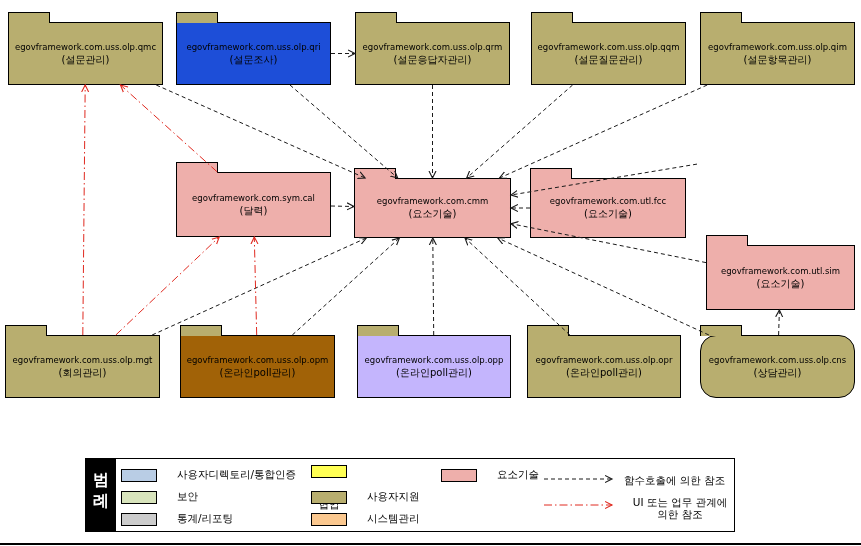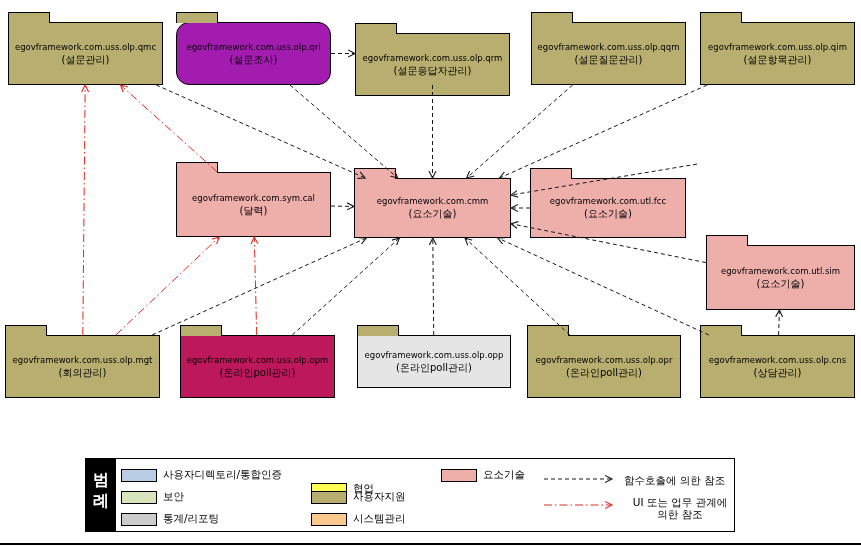--- a/index.html
+++ b/index.html
@@ -10,21 +10,21 @@
   
   .pkg{position:absolute;border:1px solid #000;box-sizing:border-box;z-index:2;
        display:flex;flex-direction:column;align-items:center;justify-content:center;text-align:center;}
   .pkg-tab{position:absolute;top:-11px;left:-1px;width:42px;height:11px;border:1px solid #000;border-bottom:none;box-sizing:border-box;}
   .pkg-name{font-size:8.5px;line-height:12px;white-space:nowrap;}
   .pkg-label{font-size:10px;line-height:14px;white-space:nowrap;}
   
   .legend{position:absolute;left:85px;top:458px;width:650px;height:74px;border:1px solid #000;background:#fff;box-sizing:border-box;z-index:3;}
   .legend-tab{position:absolute;left:0;top:0;bottom:0;width:30px;background:#000;color:#fff;font-weight:bold;
        font-size:16px;line-height:21px;text-align:center;padding-top:10px;box-sizing:border-box;word-break:break-all;}
-  .lg-item{position:absolute;display:flex;align-items:center;gap:6px;}
+  .lg-item{position:absolute;display:flex;align-items:center;gap:20px;}
   .sw{width:36px;height:13px;border:1px solid #000;box-sizing:border-box;display:inline-block;}
   .lg-label{font-size:10.5px;white-space:nowrap;}
   .lg-arrow{position:absolute;}
   .lg-arrow-label{position:absolute;font-size:10.5px;line-height:12px;}
   .bottom-line{position:absolute;left:0;top:543px;width:861px;height:2px;background:#000;z-index:4;}
 </style>
 </head>
 <body>
 
 <div class="canvas">
@@ -61,26 +61,26 @@
         <line x1="256.7" y1="335.0" x2="254.3" y2="237.0" stroke="#e02a20" stroke-width="1" stroke-dasharray="8 3 1.5 3" marker-end="url(#m-ui)"></line>
       </g>
   </svg>
 
   <div class="layer" id="packages-layer">
       <div class="pkg" style="left: 8px; top: 22px; width: 155px; height: 63px; background: rgb(184, 174, 111);">
         <div class="pkg-tab" style="background: rgb(184, 174, 111);"></div>
         <div class="pkg-name">egovframework.com.uss.olp.qmc</div>
         <div class="pkg-label">(설문관리)</div>
       </div>
-      <div class="pkg" style="left: 176px; top: 22px; width: 155px; height: 63px; background: #a21caf; border-radius: 13px;">
+      <div class="pkg" style="left: 176px; top: 22px; width: 155px; height: 63px; background: #1d4ed8;">
         <div class="pkg-tab" style="background: rgb(184, 174, 111);"></div>
         <div class="pkg-name">egovframework.com.uss.olp.qri</div>
         <div class="pkg-label">(설문조사)</div>
       </div>
-      <div class="pkg" style="left: 355px; top: 22px; width: 155px; height: 63px; background: rgb(184, 174, 111); margin-top: 11px;">
+      <div class="pkg" style="left: 355px; top: 22px; width: 155px; height: 63px; background: rgb(184, 174, 111);">
         <div class="pkg-tab" style="background: rgb(184, 174, 111);"></div>
         <div class="pkg-name">egovframework.com.uss.olp.qrm</div>
         <div class="pkg-label">(설문응답자관리)</div>
       </div>
       <div class="pkg" style="left: 531px; top: 22px; width: 155px; height: 63px; background: rgb(184, 174, 111);">
         <div class="pkg-tab" style="background: rgb(184, 174, 111);"></div>
         <div class="pkg-name">egovframework.com.uss.olp.qqm</div>
         <div class="pkg-label">(설문질문관리)</div>
       </div>
       <div class="pkg" style="left: 700px; top: 22px; width: 155px; height: 63px; background: rgb(184, 174, 111);">
@@ -106,36 +106,36 @@
       <div class="pkg" style="left: 706px; top: 245px; width: 149px; height: 65px; background: rgb(238, 175, 171);">
         <div class="pkg-tab" style="background: rgb(238, 175, 171);"></div>
         <div class="pkg-name">egovframework.com.utl.sim</div>
         <div class="pkg-label">(요소기술)</div>
       </div>
       <div class="pkg" style="left: 5px; top: 335px; width: 155px; height: 63px; background: rgb(184, 174, 111);">
         <div class="pkg-tab" style="background: rgb(184, 174, 111);"></div>
         <div class="pkg-name">egovframework.com.uss.olp.mgt</div>
         <div class="pkg-label">(회의관리)</div>
       </div>
-      <div class="pkg" style="left: 180px; top: 335px; width: 155px; height: 63px; background: #be185d;">
+      <div class="pkg" style="left: 180px; top: 335px; width: 155px; height: 63px; background: #a16207;">
         <div class="pkg-tab" style="background: rgb(184, 174, 111);"></div>
         <div class="pkg-name">egovframework.com.uss.olp.opm</div>
         <div class="pkg-label">(온라인poll관리)</div>
       </div>
-      <div class="pkg" style="left: 357px; top: 335px; width: 154px; height: 53px; background: #e5e5e5;">
+      <div class="pkg" style="left: 357px; top: 335px; width: 154px; height: 63px; background: #c4b5fd;">
         <div class="pkg-tab" style="background: rgb(184, 174, 111);"></div>
         <div class="pkg-name">egovframework.com.uss.olp.opp</div>
         <div class="pkg-label">(온라인poll관리)</div>
       </div>
       <div class="pkg" style="left: 527px; top: 335px; width: 154px; height: 63px; background: rgb(184, 174, 111);">
         <div class="pkg-tab" style="background: rgb(184, 174, 111);"></div>
         <div class="pkg-name">egovframework.com.uss.olp.opr</div>
         <div class="pkg-label">(온라인poll관리)</div>
       </div>
-      <div class="pkg" style="left: 700px; top: 335px; width: 155px; height: 63px; background: rgb(184, 174, 111);">
+      <div class="pkg" style="left: 700px; top: 335px; width: 155px; height: 63px; background: rgb(184, 174, 111); border-radius: 16px;">
         <div class="pkg-tab" style="background: rgb(184, 174, 111);"></div>
         <div class="pkg-name">egovframework.com.uss.olp.cns</div>
         <div class="pkg-label">(상담관리)</div>
       </div>
     </div>
 
   <div class="legend">
     <div class="legend-tab">범례</div>
     <div id="legend-items">
         <div class="lg-item" style="left: 35px; top: 9px;">
@@ -143,21 +143,21 @@
           <span class="lg-label">사용자디렉토리/통합인증</span>
         </div>
         <div class="lg-item" style="left: 35px; top: 31px;">
           <span class="sw" style="background: rgb(216, 228, 188);"></span>
           <span class="lg-label">보안</span>
         </div>
         <div class="lg-item" style="left: 35px; top: 53px;">
           <span class="sw" style="background: rgb(204, 204, 204);"></span>
           <span class="lg-label">통계/리포팅</span>
         </div>
-        <div class="lg-item" style="left: 225px; top: 23px;">
+        <div class="lg-item" style="left: 225px; top: 6px; flex-direction: column;">
           <span class="sw" style="background: rgb(255, 255, 84);"></span>
           <span class="lg-label">협업</span>
         </div>
         <div class="lg-item" style="left: 225px; top: 31px;">
           <span class="sw" style="background: rgb(184, 174, 111);"></span>
           <span class="lg-label">사용자지원</span>
         </div>
         <div class="lg-item" style="left: 225px; top: 53px;">
           <span class="sw" style="background: rgb(251, 200, 143);"></span>
           <span class="lg-label">시스템관리</span>

